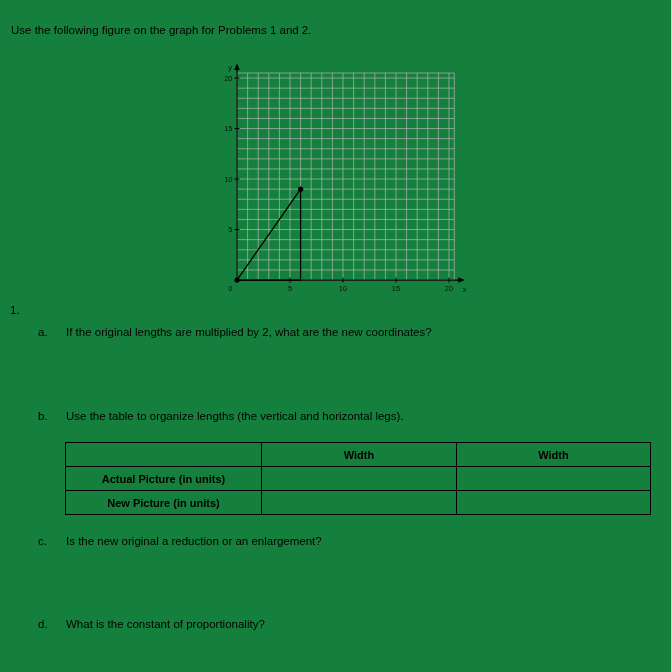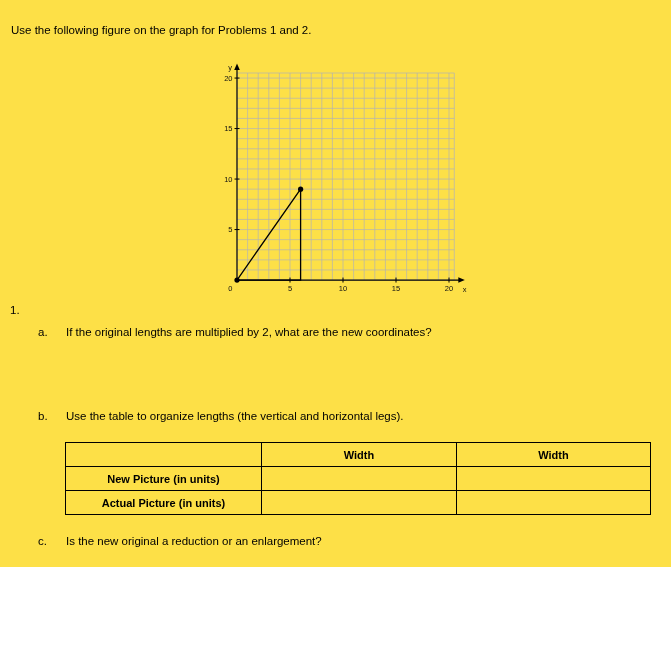--- a/index.html
+++ b/index.html
@@ -1,17 +1,17 @@
 <!DOCTYPE html>
 <html><head>
 <meta charset="utf-8">
 <style>
   html,body{margin:0;padding:0;background:#fff;}
   .page{
-    position:relative;width:671px;height:567px;background:#fde047;
+    position:relative;width:671px;height:672px;background:#15803d;
     font-family:"Liberation Sans",sans-serif;color:#000;
   }
   .intro{position:absolute;left:11px;top:24px;font-size:11.5px;margin:0;}
   .figure{position:absolute;left:215px;top:61px;width:252px;height:235px;}
   .q-number{position:absolute;left:10px;top:304px;font-size:11.5px;}
   .part{position:absolute;left:38px;display:flex;font-size:11.5px;}
   .part .part-label{width:28px;flex:0 0 28px;}
   .part-a{top:326px;}
   .part-b{top:410px;}
   .part-c{top:535px;}
@@ -128,34 +128,35 @@
         <col class="c2">
         <col class="c3">
       </colgroup>
     <tbody>
       <tr>
         <th></th>
         <th>Width</th>
         <th>Width</th>
       </tr>
       <tr>
-        <th>New Picture (in units)</th>
+        <th>Actual Picture (in units)</th>
         <td></td>
         <td></td>
       </tr>
       <tr>
-        <th>Actual Picture (in units)</th>
+        <th>New Picture (in units)</th>
         <td></td>
         <td></td>
       </tr>
     </tbody>
   </table>
 
   <div class="part part-c">
     <span class="part-label">c.</span>
     <span class="part-text">Is the new original a reduction or an enlargement?</span>
   </div>
 
   <div class="part part-d">
     <span class="part-label">d.</span>
+    <span class="part-text">What is the constant of proportionality?</span>
   </div>
 
 </div>
 
 </body></html>

